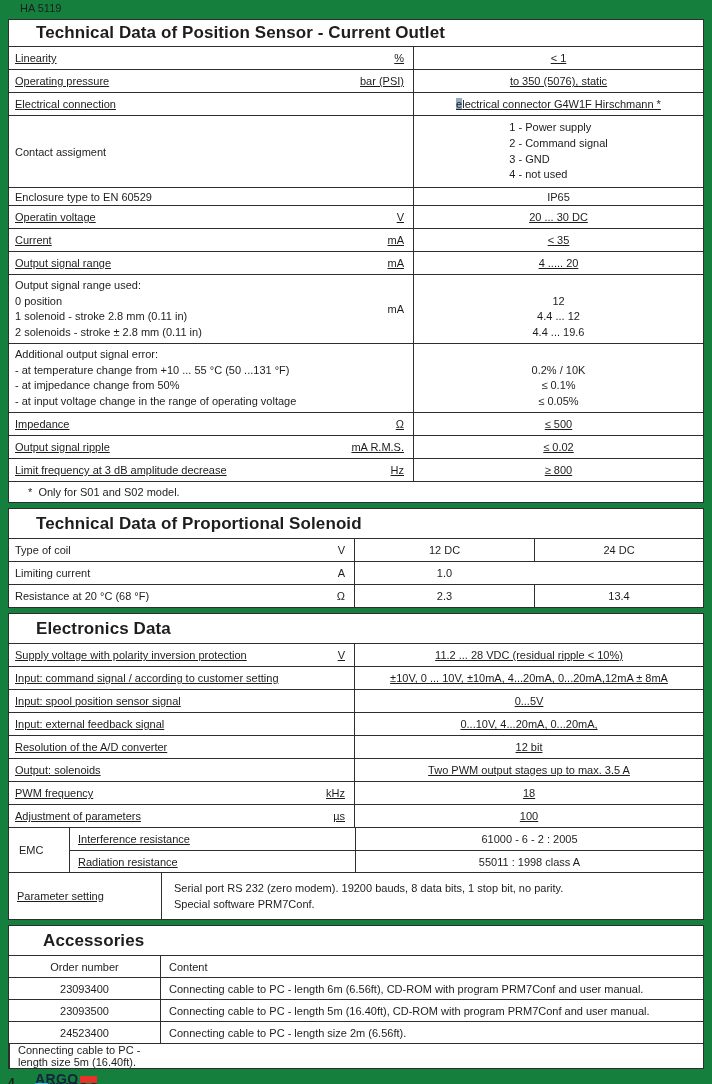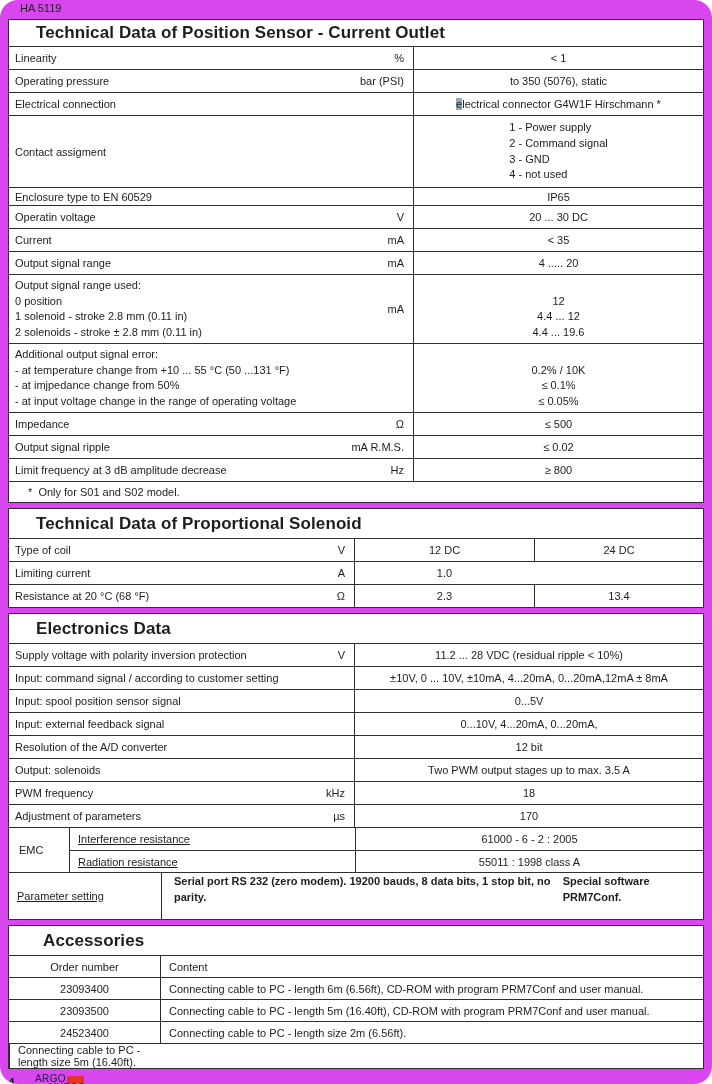--- a/index.html
+++ b/index.html
@@ -7,36 +7,36 @@
     --txt:#1d1d1f;         
     --hl:#93abc4;          
   }
   *{box-sizing:border-box;margin:0;padding:0;}
   html,body{width:712px;background:#fff;}
   body{
     font-family:"Liberation Sans","DejaVu Sans",sans-serif;
     font-size:11px;color:var(--txt);
     -webkit-font-smoothing:antialiased;
   }
-  .page{width:712px;height:1084px;overflow:hidden;background:#d946ef;border-radius:18px;}
+  .page{width:712px;height:1084px;overflow:hidden;background:#15803d;}
   .docref{margin:2px 0 5px 20px;font-size:11px;}
 
   .tbl{margin:0 8px 5px 8px;width:696px;border:1px solid var(--bc);background:#fff;}
   .title-row{
     display:flex;align-items:center;
     height:26px;padding-left:27px;
     font-size:17px;font-weight:700;letter-spacing:.1px;
   }
   .title-row.tall{height:29px;}
   .title-row.acc{padding-left:34px;height:29px;}
 
   
   .r{display:grid;grid-template-columns:404px 1fr;border-top:1px solid var(--bc);}
   .t23 .r{grid-template-columns:345px 1fr;}
-  .r.h23{min-height:23px;}
+  .r.h23{min-height:23px;text-decoration:underline;}
   .r.h18{min-height:18px;}
   .lc{display:flex;align-items:center;justify-content:space-between;padding:2px 9px 2px 6px;}
   .vc{display:flex;align-items:center;justify-content:center;border-left:1px solid var(--bc);text-align:center;padding:2px 4px;}
   .un{white-space:nowrap;padding-left:6px;}
 
   
   .r.multi{min-height:67px;}
   .r.multi .lc{align-items:center;padding-top:3px;padding-bottom:3px;}
   .lns{flex:1;}
   .ln{height:15.5px;line-height:15.5px;white-space:nowrap;}
@@ -61,35 +61,35 @@
   .emc-label{display:flex;align-items:center;padding-left:10px;}
   .emc-rows{border-left:1px solid var(--bc);}
   .emc-sub{display:grid;grid-template-columns:285px 1fr;min-height:22px;}
   .emc-sub + .emc-sub{border-top:1px solid var(--bc);}
   .emc-sublabel{display:flex;align-items:center;padding-left:8px;text-decoration:underline;}
   .emc-val{display:flex;align-items:center;justify-content:center;border-left:1px solid var(--bc);text-align:center;}
 
   
   .param-row{display:grid;grid-template-columns:152px 1fr;border-top:1px solid var(--bc);min-height:47px;}
   .param-label{display:flex;align-items:center;padding-left:8px;text-decoration:underline;}
-  .param-val{border-left:1px solid var(--bc);display:flex;flex-direction:row;justify-content:center;padding-left:12px;font-weight:bold;}
+  .param-val{border-left:1px solid var(--bc);display:flex;flex-direction:column;justify-content:center;padding-left:12px;}
   .param-val div{line-height:16px;}
 
   
   .t4 .r{grid-template-columns:151px 1fr;min-height:22px;}
   .acc-num{display:flex;align-items:center;justify-content:center;text-align:center;}
   .acc-content{display:flex;align-items:center;border-left:1px solid var(--bc);padding-left:8px;}
 
   
   .footer{display:flex;align-items:flex-start;margin:5px 0 0 8px;}
   .pagenum{font-weight:700;font-size:12px;width:16px;padding-top:2px;}
   .logo{margin-left:11px;line-height:0;}
   .logo-row{display:flex;align-items:flex-end;height:9px;}
   .logo-txt{
-    font-size:10px;font-weight:400;color:#15233d;
+    font-size:14px;font-weight:700;color:#15233d;
     letter-spacing:.4px;line-height:8px;
     font-family:"Liberation Sans","DejaVu Sans",sans-serif;
     margin-top:41px;
   }
   .logo-red{display:inline-block;width:17px;height:7px;background:#e63329;margin-left:1px;}
   .logo-cyan{display:inline-block;width:13px;height:9px;background:#2fb4e9;margin-right:1px;}
 </style>
 </head>
 <body>
 
@@ -314,21 +314,21 @@
           <span class="un">kHz</span>
         </div>
       <div class="vc">18</div>
     </div>
 
     <div class="r h23">
       <div class="lc">
           <span>Adjustment of parameters</span>
           <span class="un">µs</span>
         </div>
-      <div class="vc">170</div>
+      <div class="vc">100</div>
     </div>
 
     <div class="emc-row">
       <div class="emc-label">EMC</div>
       <div class="emc-rows">
         <div class="emc-sub">
           <div class="emc-sublabel">Interference resistance</div>
           <div class="emc-val">61000 - 6 - 2 : 2005</div>
         </div>
         <div class="emc-sub">

